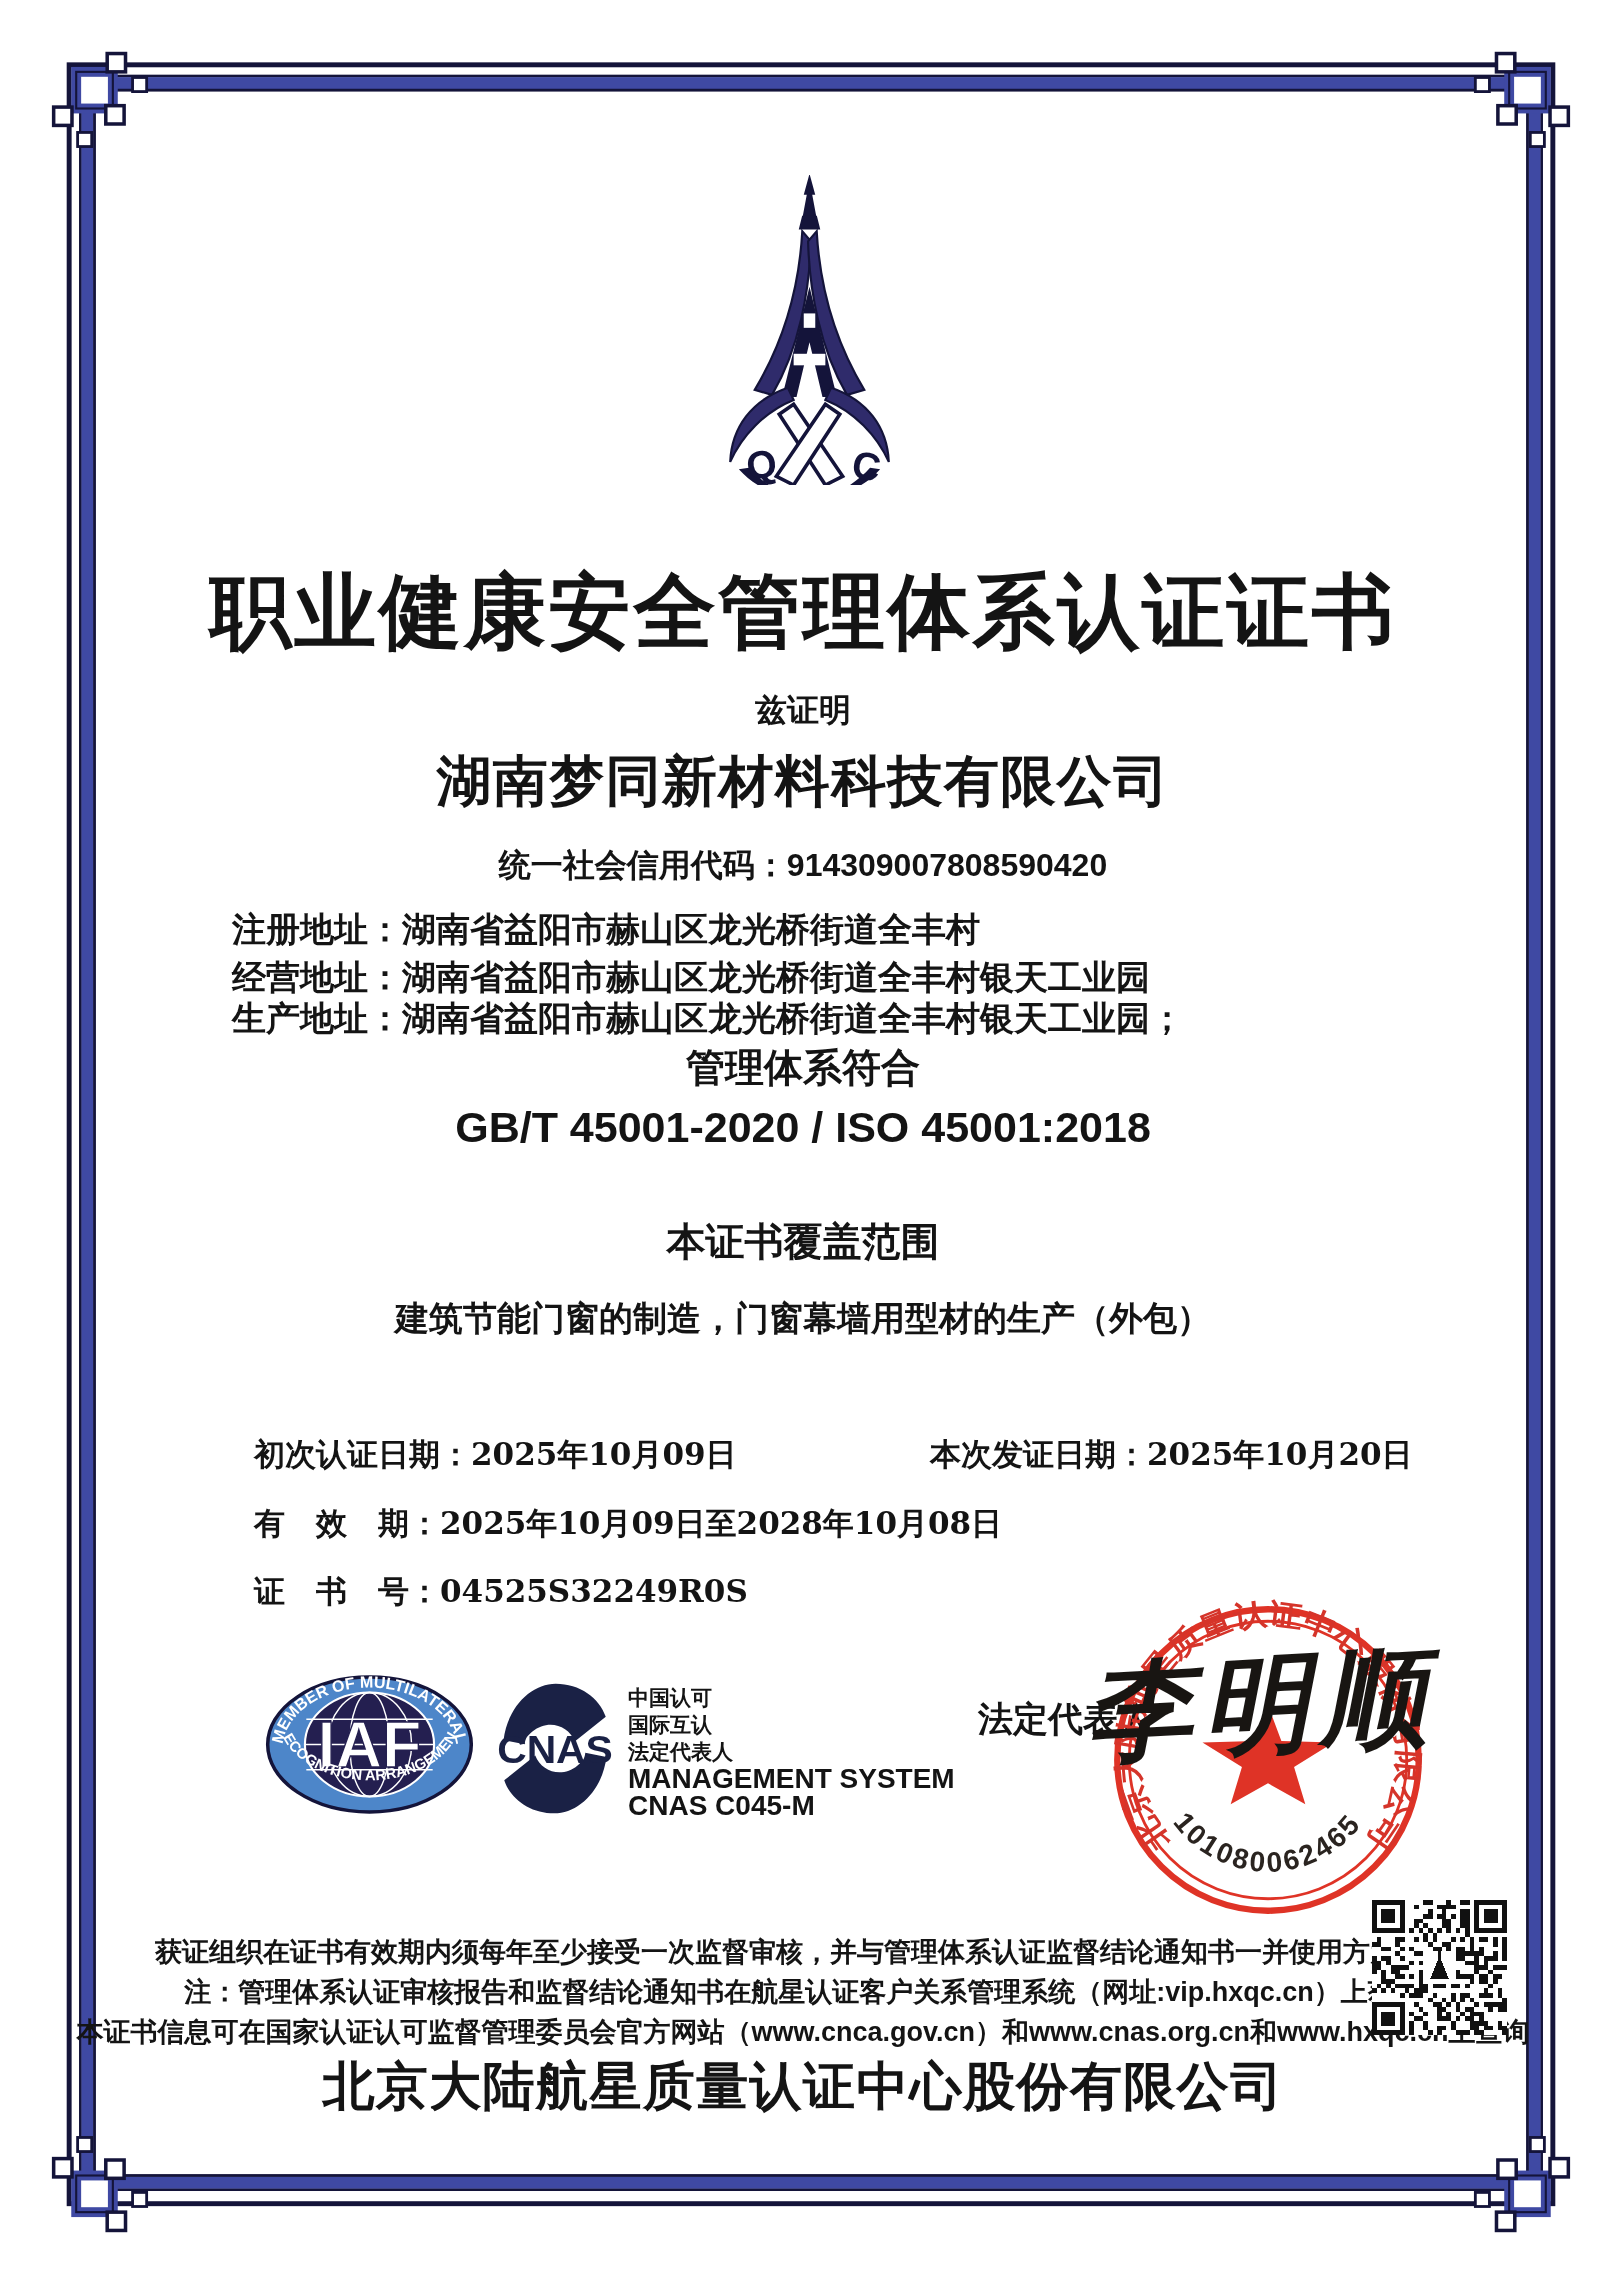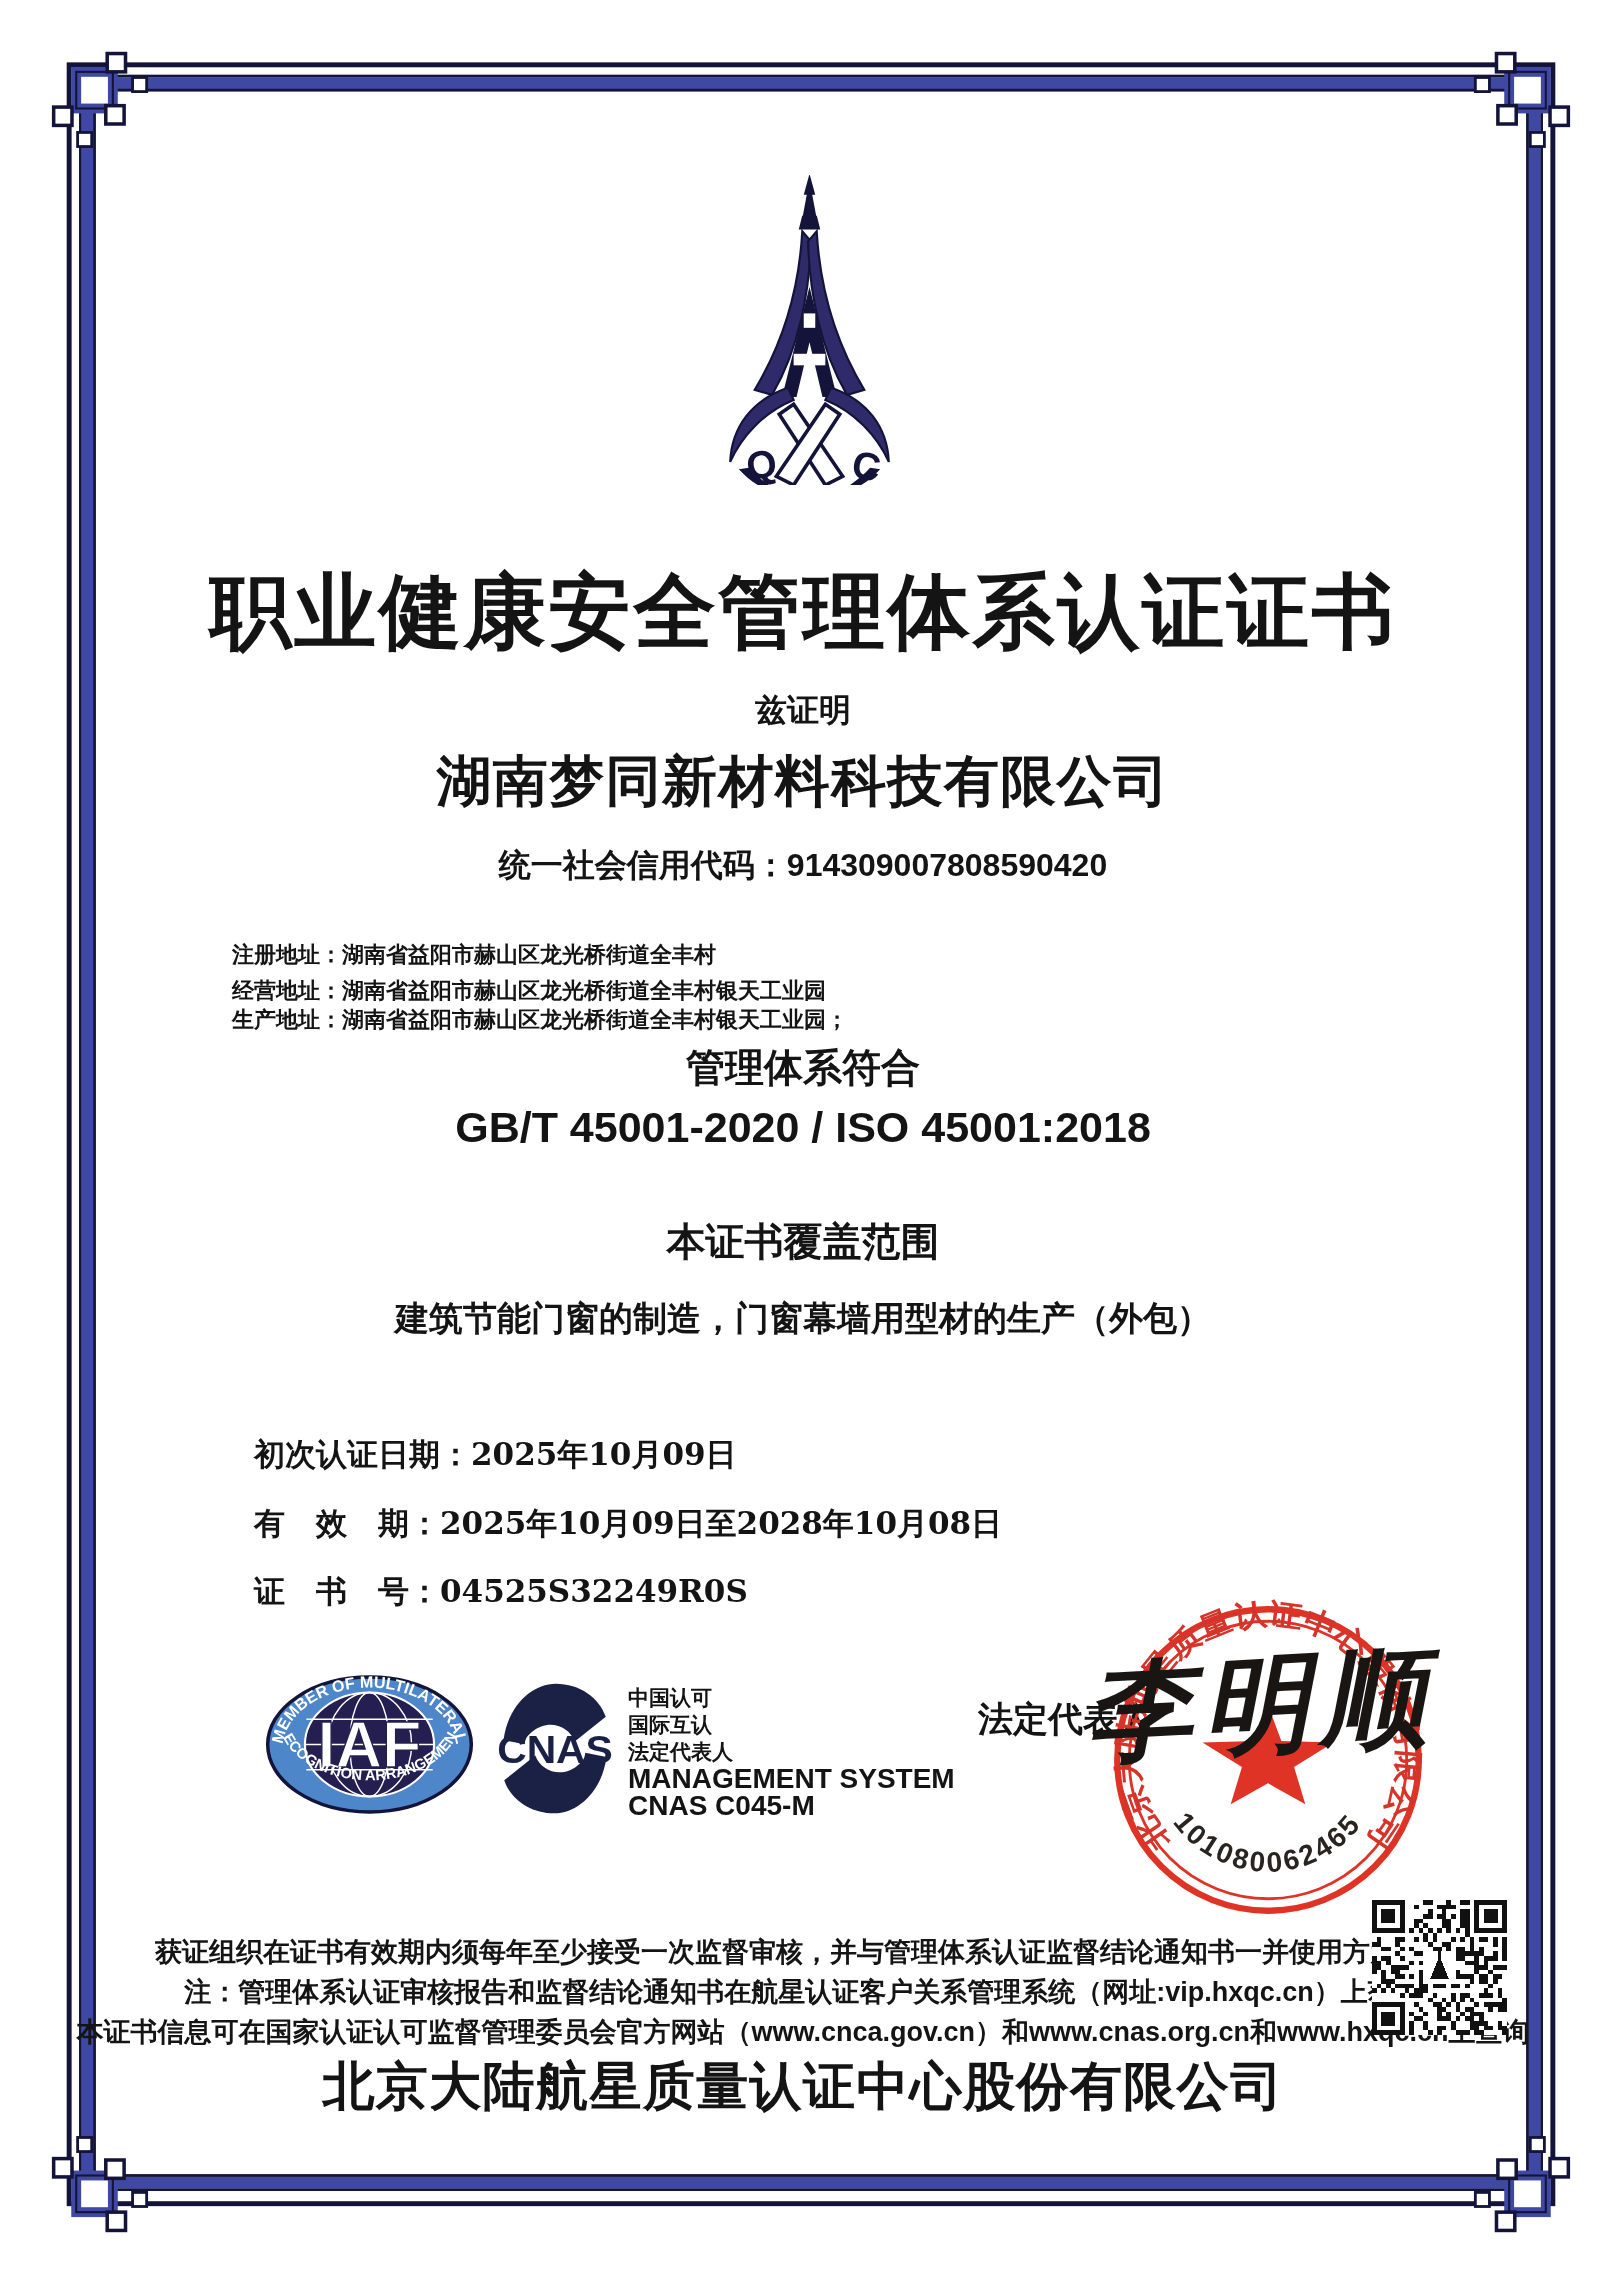--- a/index.html
+++ b/index.html
@@ -9,21 +9,21 @@
   }
   .abs{position:absolute;}
   .center{left:0;width:1606px;text-align:center;}
   .border-svg{left:0;top:0;z-index:1;}
   .emblem-svg{left:697px;top:175px;z-index:2;}
 
   .title{top:558px;font-size:82px;font-weight:900;letter-spacing:2.8px;font-family:"Liberation Sans",sans-serif;}
   .certify{top:689px;font-size:32px;font-weight:600;font-family:"DejaVu Serif",serif;}
   .company{top:745px;font-size:55px;font-weight:800;letter-spacing:1.4px;}
   .credit{top:844px;font-size:32px;font-weight:600;}
-  .addr-block{left:232px;top:944px;font-size:22px;font-weight:600;line-height:1.0;}
+  .addr-block{left:232px;top:912px;font-size:34px;font-weight:600;line-height:1.0;}
   .addr-line1{margin-bottom:14px;}
   .addr-line2{margin-bottom:7px;}
   .conform{top:1041px;font-size:39px;font-weight:600;font-family:"DejaVu Serif",serif;}
   .std-code{top:1103px;font-size:43px;font-weight:700;font-family:"Liberation Sans",sans-serif;}
   .scope-h{top:1184px;font-size:39px;font-weight:600;font-family:"DejaVu Serif",serif;margin-top:31px;}
   .scope{top:1296px;font-size:34px;font-weight:700;}
   .detail{font-size:31px;font-weight:600;font-family:"DejaVu Serif",serif;}
   .d-first{left:254px;top:1434px;}
   .d-issue{left:930px;top:1434px;}
   .d-valid{left:254px;top:1503px;}
@@ -99,20 +99,21 @@
     <div class="addr-line2">经营地址：湖南省益阳市赫山区龙光桥街道全丰村银天工业园</div>
     <div>生产地址：湖南省益阳市赫山区龙光桥街道全丰村银天工业园；</div>
   </div>
 
   <div class="abs center conform">管理体系符合</div>
   <div class="abs center std-code">GB/T 45001-2020 / ISO 45001:2018</div>
   <div class="abs center scope-h">本证书覆盖范围</div>
   <div class="abs center scope">建筑节能门窗的制造，门窗幕墙用型材的生产（外包）</div>
 
   <div class="abs detail d-first">初次认证日期：2025年10月09日</div>
+  <div class="abs detail d-issue">本次发证日期：2025年10月20日</div>
   <div class="abs detail d-valid">有　效　期：2025年10月09日至2028年10月08日</div>
   <div class="abs detail d-certno">证　书　号：04525S32249R0S</div>
 
   <svg class="abs iaf-svg" width="209" height="139" viewBox="-148 -99 296 198">
     <defs>
       <path id="iafTop" d="M -118 34 A 124 88 0 1 1 118 34"></path>
       <path id="iafBottom" d="M -124 -12 A 130 90 0 0 0 124 -12"></path>
     </defs>
     <ellipse cx="0" cy="0" rx="145" ry="96" fill="#4d86c9" stroke="#14143a" stroke-width="5"></ellipse>
     <ellipse cx="0" cy="0" rx="92" ry="74" fill="#241f50" stroke="#ffffff" stroke-width="3"></ellipse>

